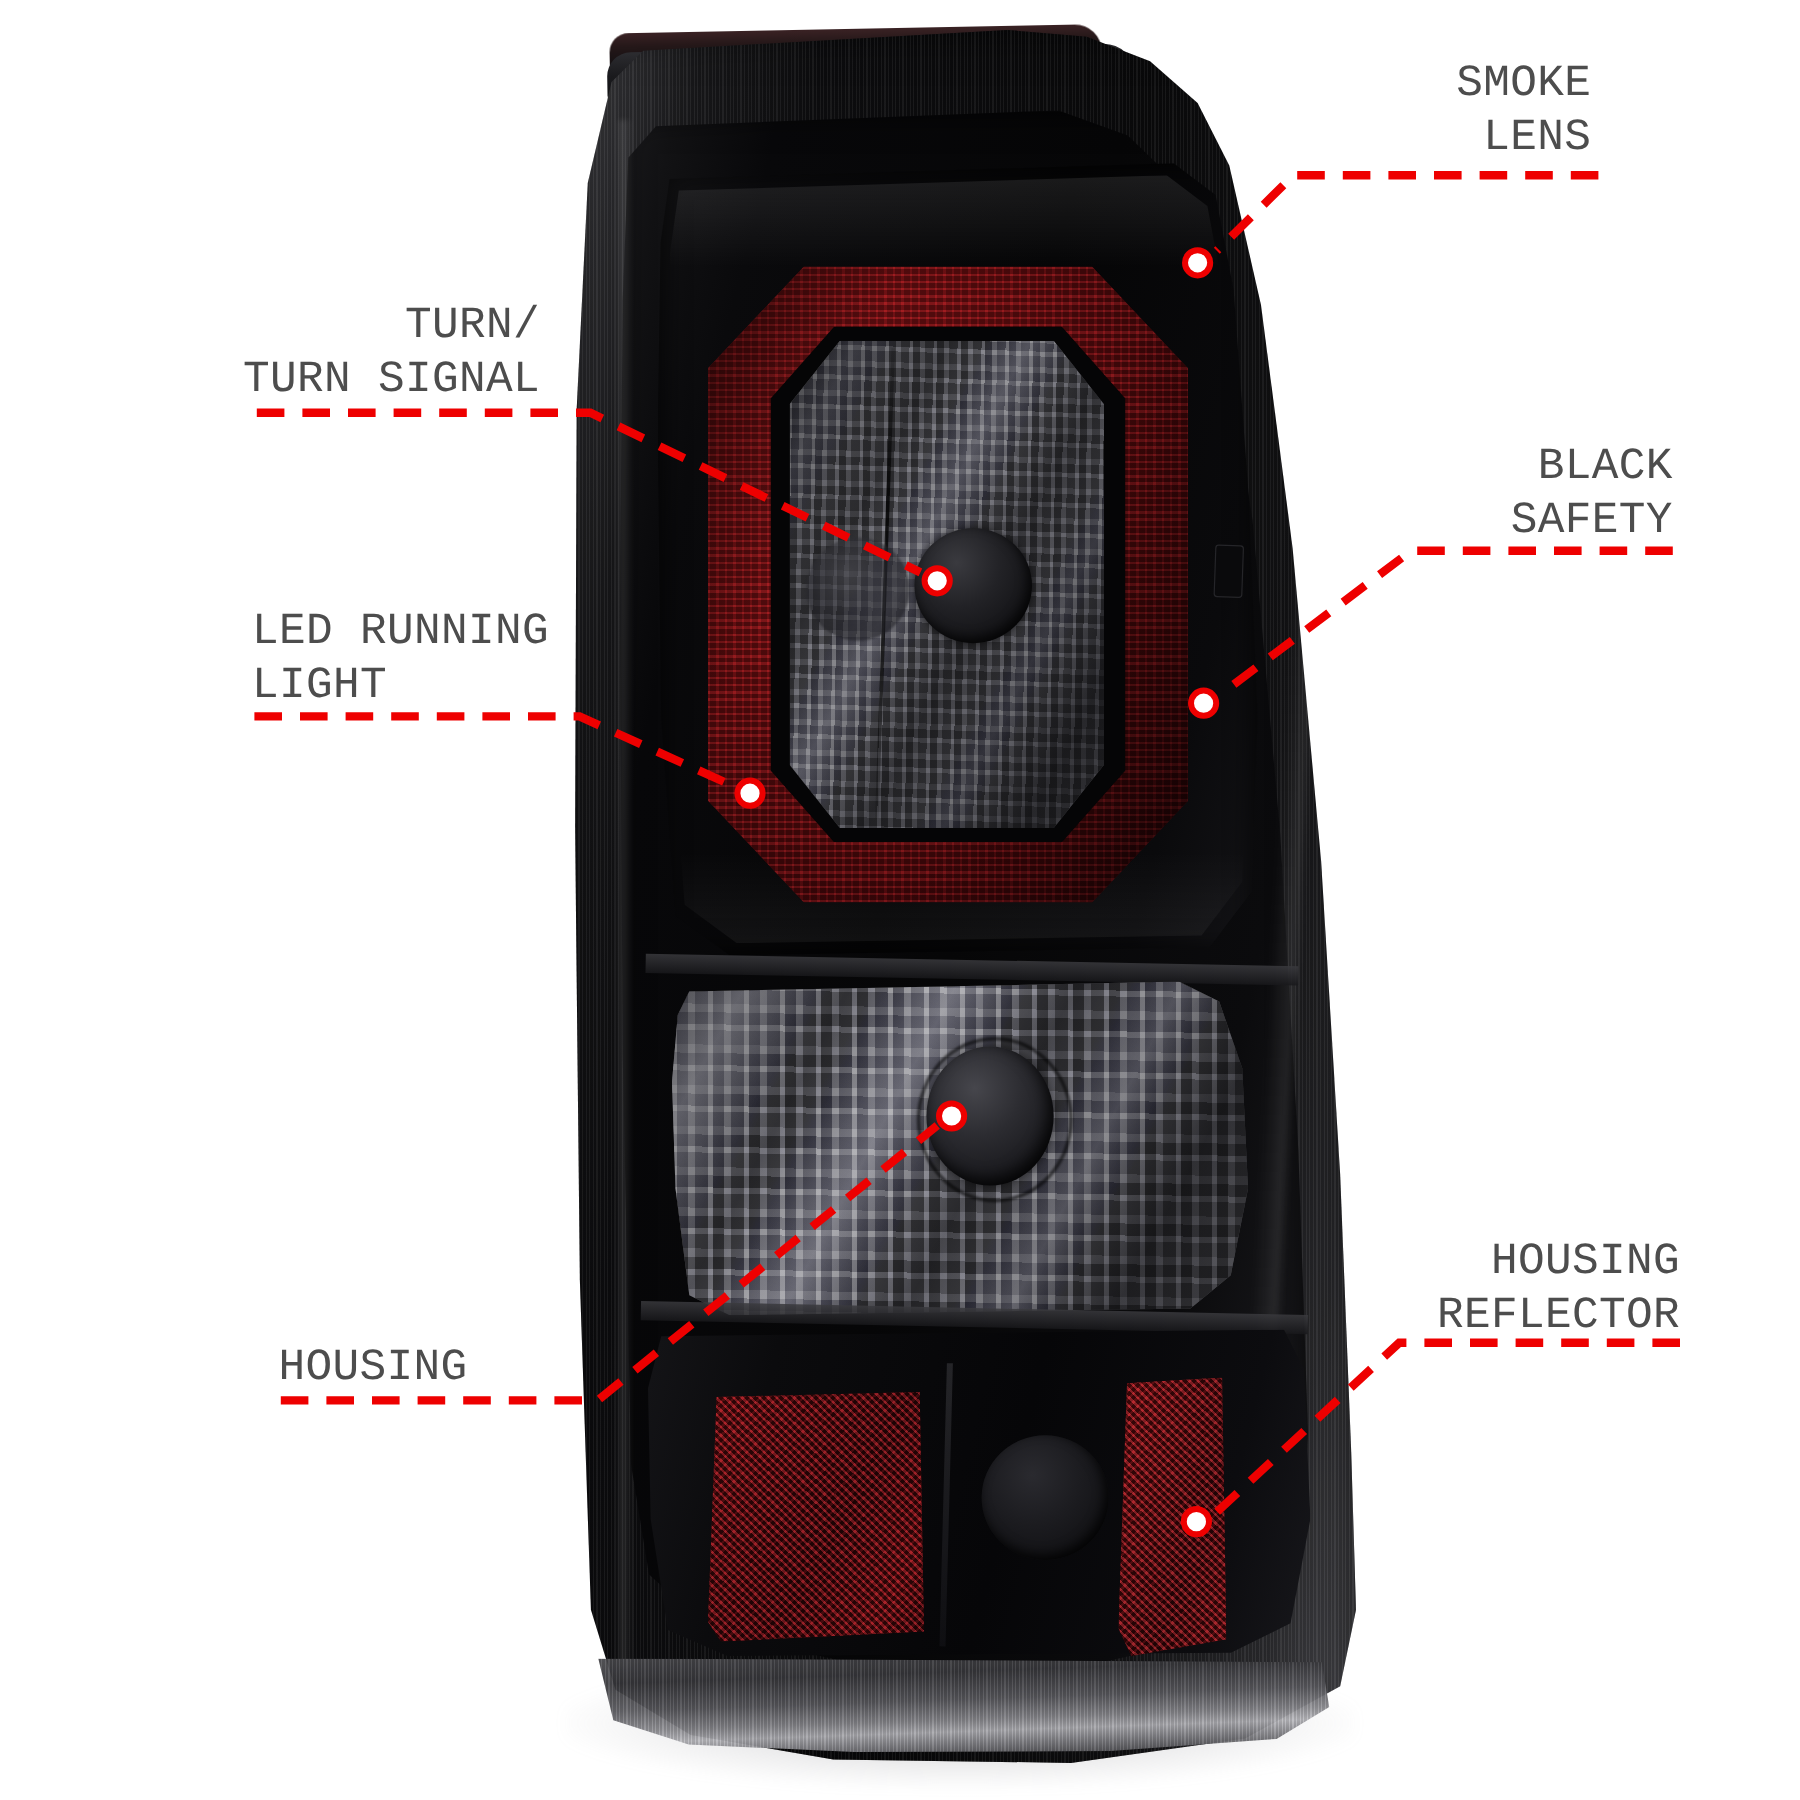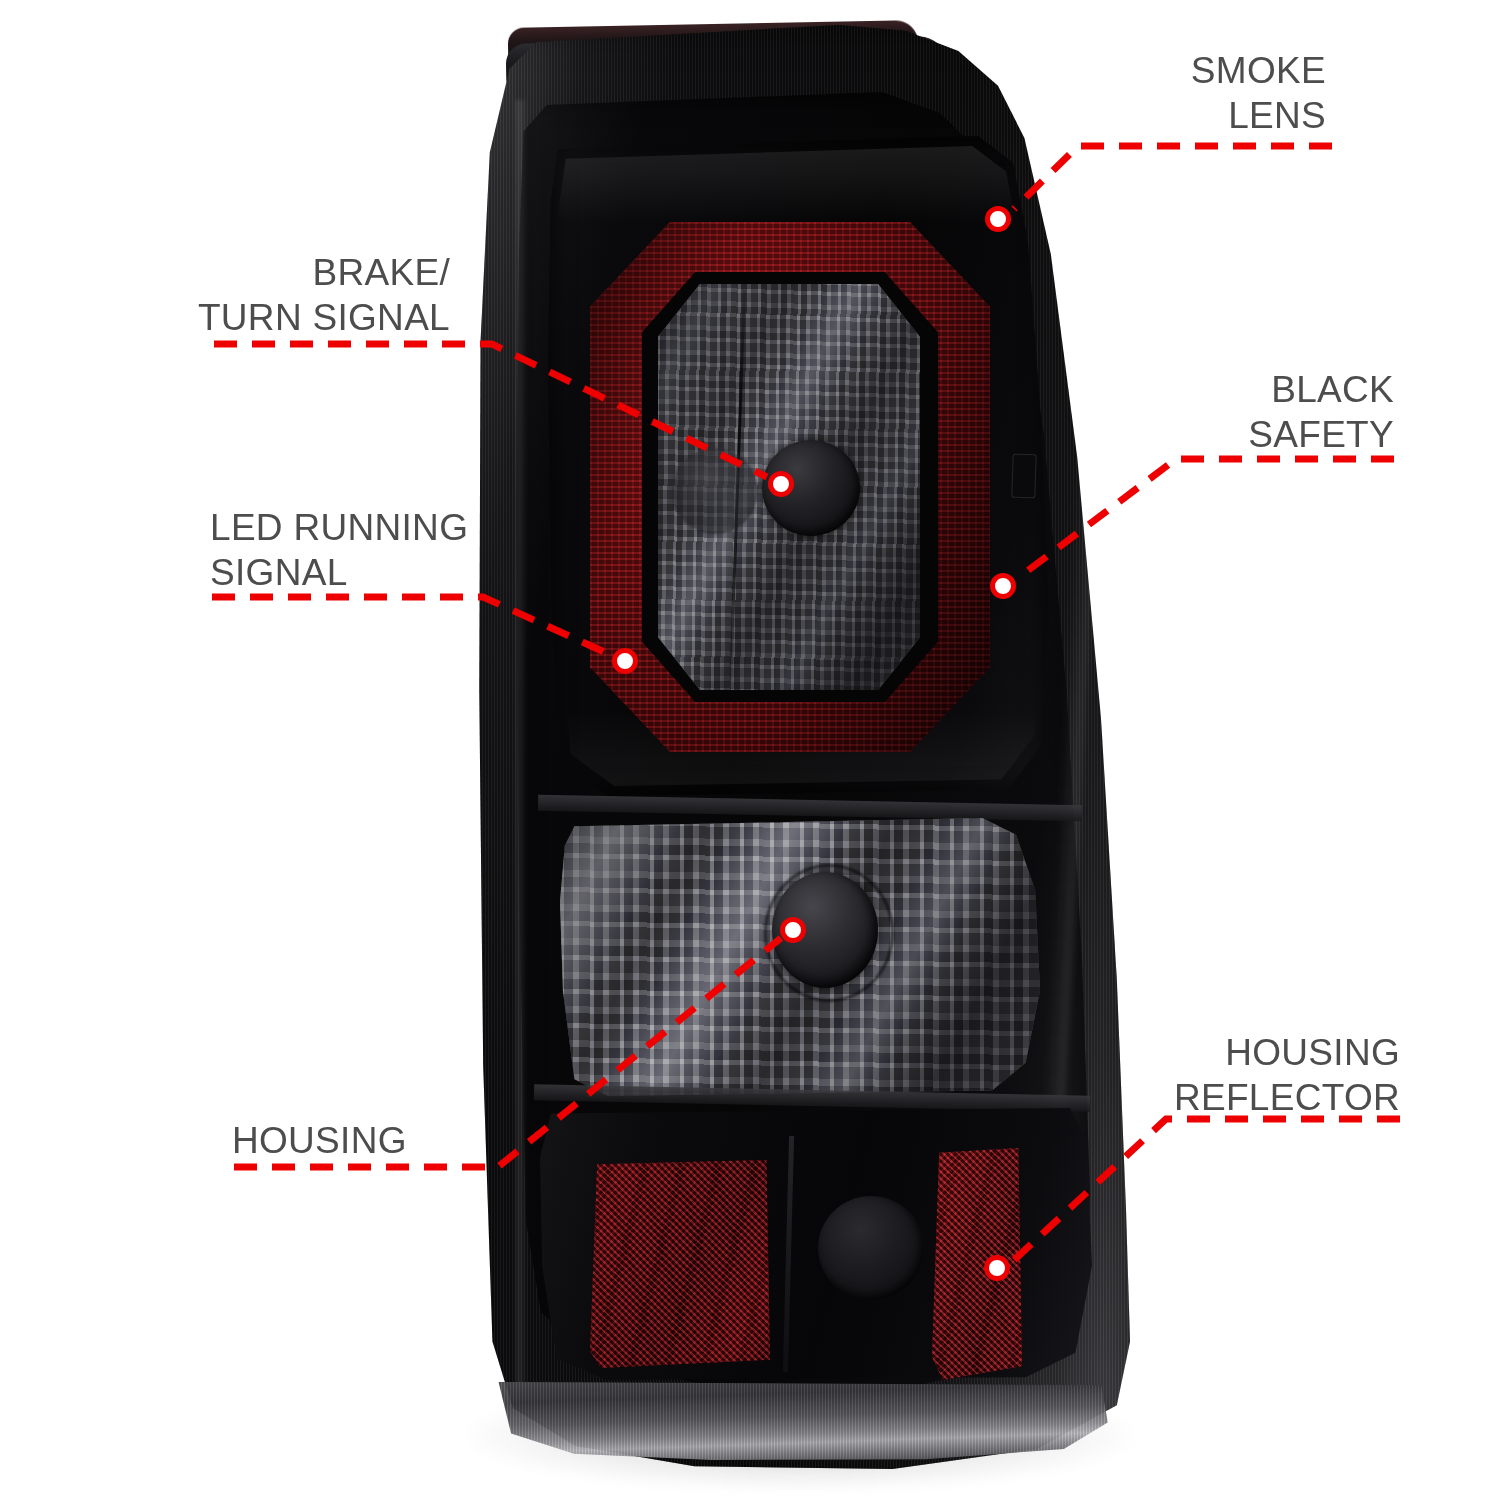--- a/index.html
+++ b/index.html
@@ -3,21 +3,21 @@
 <meta charset="utf-8">
 <style>
   html,body{margin:0;padding:0;background:#fff;}
   body{width:1500px;height:1500px;overflow:hidden;font-family:"Liberation Sans",sans-serif;}
   #stage{position:relative;width:1500px;height:1500px;background:#ffffff;}
 
   
   .callout-label{
     position:absolute;
     color:#4d4d4d;
-    font-family:Liberation Sans, sans-serif;
+    font-family:Liberation Mono, monospace;
     font-weight:300;
     font-size:37px;
     line-height:45px;
     letter-spacing:0.3px;
     white-space:pre-line;
   }
   .lbl-right-align{text-align:right;}
   .lbl-left-align{text-align:left;}
 
   
@@ -346,25 +346,25 @@
         <path d="M 234 1167 L 498 1167 L 781 938" stroke="#ee0000" stroke-width="7" stroke-dasharray="23 15"></path>
         <path d="M 1394 459 L 1176 459 L 1018 578" stroke="#ee0000" stroke-width="7" stroke-dasharray="23 15"></path>
         <path d="M 1400 1119 L 1166 1119 L 1013 1261" stroke="#ee0000" stroke-width="7" stroke-dasharray="23 15"></path>
       </g>
   </svg>
 
   <div id="labels">
       <div class="callout-label lbl-right-align" style="left: 1186px; top: 48px; width: 140px; color: rgb(77, 77, 77);">SMOKE
 LENS</div>
       <div class="dot" style="left: 985px; top: 206px; background: rgb(255, 255, 255); border-color: rgb(238, 0, 0);"></div>
-      <div class="callout-label lbl-right-align" style="left: 152px; top: 250px; width: 298px; color: rgb(77, 77, 77);">BRAKE/
+      <div class="callout-label lbl-right-align" style="left: 152px; top: 250px; width: 298px; color: rgb(77, 77, 77);">TURN/
 TURN SIGNAL</div>
       <div class="dot" style="left: 768px; top: 471px; background: rgb(255, 255, 255); border-color: rgb(238, 0, 0);"></div>
       <div class="callout-label lbl-left-align" style="left: 210px; top: 505px; width: 300px; color: rgb(77, 77, 77);">LED RUNNING
-SIGNAL</div>
+LIGHT</div>
       <div class="dot" style="left: 612px; top: 648px; background: rgb(255, 255, 255); border-color: rgb(238, 0, 0);"></div>
       <div class="callout-label lbl-left-align" style="left: 232px; top: 1118px; width: 240px; color: rgb(77, 77, 77);">HOUSING</div>
       <div class="dot" style="left: 780px; top: 917px; background: rgb(255, 255, 255); border-color: rgb(238, 0, 0);"></div>
       <div class="callout-label lbl-right-align" style="left: 1170px; top: 367px; width: 224px; color: rgb(77, 77, 77);">BLACK
 SAFETY</div>
       <div class="dot" style="left: 990px; top: 573px; background: rgb(255, 255, 255); border-color: rgb(238, 0, 0);"></div>
       <div class="callout-label lbl-right-align" style="left: 1136px; top: 1030px; width: 264px; color: rgb(77, 77, 77);">HOUSING
 REFLECTOR</div>
       <div class="dot" style="left: 984px; top: 1255px; background: rgb(255, 255, 255); border-color: rgb(238, 0, 0);"></div>
     </div>

